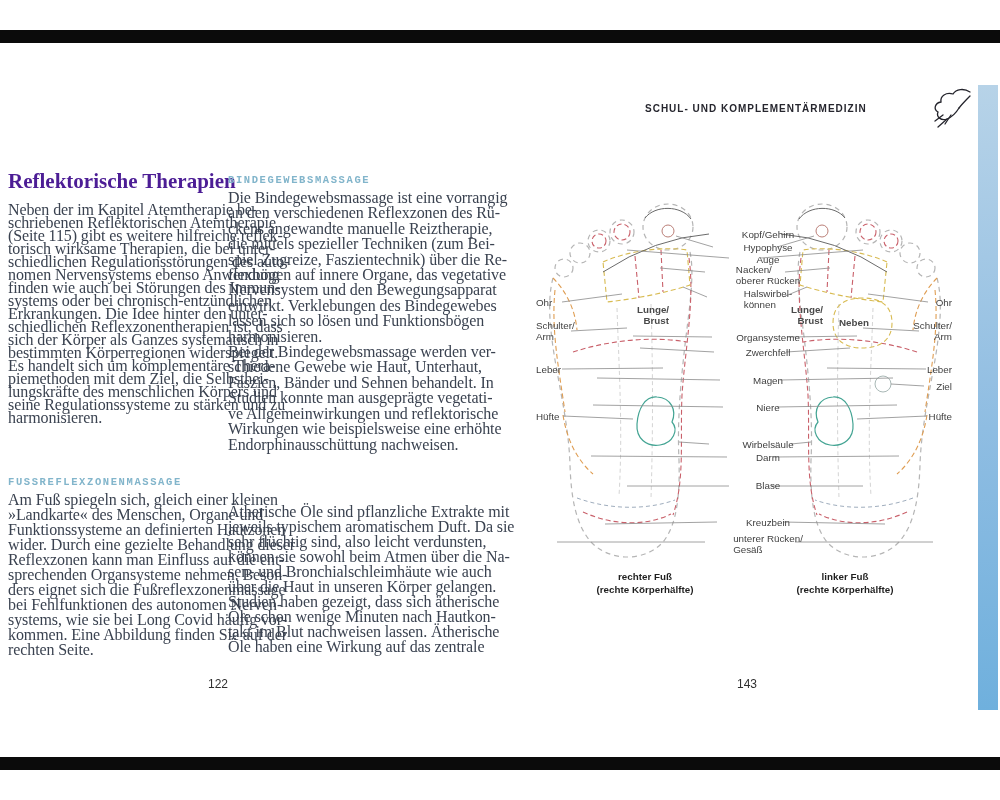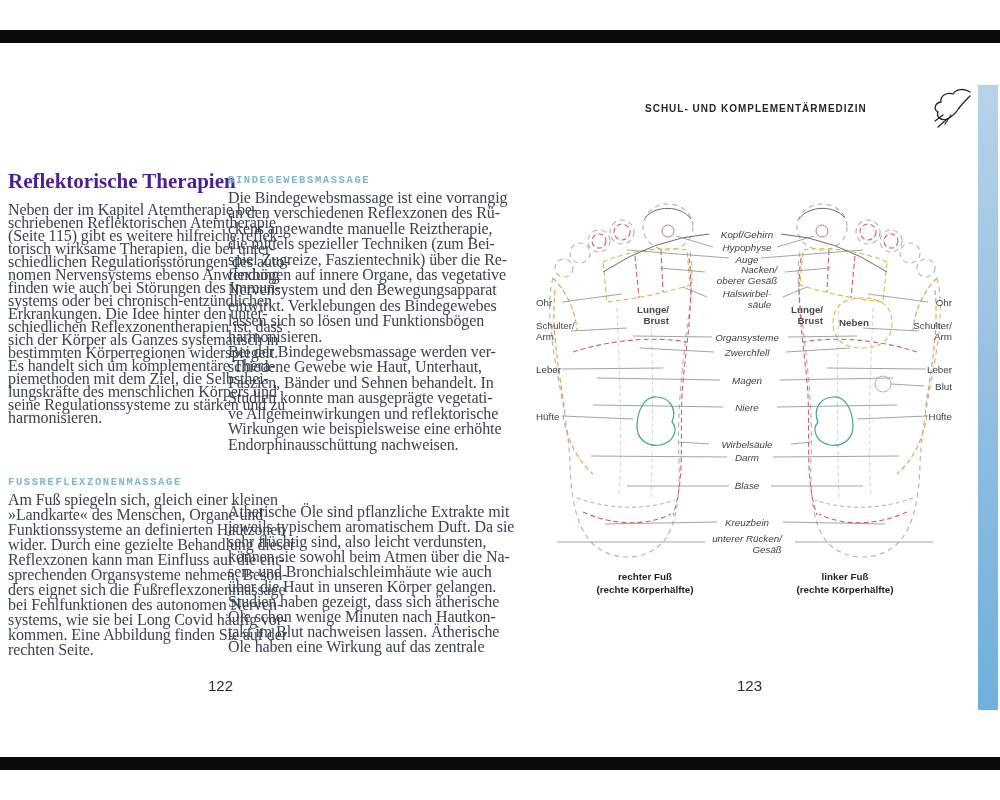--- a/index.html
+++ b/index.html
@@ -6,30 +6,30 @@
   #stage{position:relative;width:1000px;height:800px;background:#ffffff;overflow:hidden;
          font-family:"Liberation Sans",sans-serif;}
   .bar{position:absolute;left:0;width:1000px;height:13px;background:#0b0b0b;}
   
   .serif-head{position:absolute;font-family:"Liberation Serif",serif;font-weight:bold;
               color:#4c1d95;}
   .caps-head{position:absolute;font-family:Liberation Mono, monospace;font-weight:bold;
              font-size:10.5px;letter-spacing:1.6px;color:#82b5cb;}
   .body-text{position:absolute;font-family:Liberation Serif, serif;font-size:16px;
              letter-spacing:-0.1px;color:#3a4250;white-space:pre;}
-  .pagenum{position:absolute;font-size:15px;color:#2f2f2f;}
+  .pagenum{position:absolute;font-size:12px;color:#2f2f2f;}
   
   .chap-head{position:absolute;font-size:10px;font-weight:bold;letter-spacing:1px;
              color:#26262e;}
   .edge-strip{position:absolute;left:978px;top:85px;width:20px;height:625px;
               background:linear-gradient(to bottom,#b7d3e8 0%,#8fbde2 55%,#6fb0dd 100%);}
   
   .dlabel{position:absolute;font-size:9.8px;line-height:11px;color:#3f3f3f;
           white-space:pre-line;}
-  .dlabel.ctr{left:747px;transform:translate(-50%,-50%);text-align:right;font-style:italic;}
+  .dlabel.ctr{left:768px;transform:translate(-50%,-50%);text-align:left;}
   .dlabel.lft{left:536px;transform:translateY(-50%);text-align:left;}
   .dlabel.rgt{right:48px;transform:translateY(-50%);text-align:right;}
   .dlabel.inner{transform:translate(-50%,-50%);text-align:right;color:#4a4a4a;font-weight:bold;}
   .caption{position:absolute;font-size:9.8px;line-height:12.5px;font-weight:bold;
            color:#1f1f1f;white-space:pre-line;text-align:center;transform:translate(-50%,-50%);}
   svg{position:absolute;}
 </style>
 </head>
 <body>
 
@@ -240,23 +240,23 @@
         <path d="M58,226 L128,229"></path>
           <path d="M422,226 L352,229"></path>
       </g>
     </g>
   </svg>
 
   <div class="dlabel ctr" style="top:234px">Kopf/Gehirn</div>
   <div class="dlabel ctr" style="top:247px">Hypophyse</div>
   <div class="dlabel ctr" style="top:259px">Auge</div>
   <div class="dlabel ctr" style="top:275px">Nacken/
-oberer Gesäß</div>
+oberer Rücken</div>
   <div class="dlabel ctr" style="top:299px">Halswirbel-
-säule</div>
+können</div>
   <div class="dlabel ctr" style="top:337px">Organsysteme</div>
   <div class="dlabel ctr" style="top:352px">Zwerchfell</div>
   <div class="dlabel ctr" style="top:380px">Magen</div>
   <div class="dlabel ctr" style="top:407px">Niere</div>
   <div class="dlabel ctr" style="top:444px">Wirbelsäule</div>
   <div class="dlabel ctr" style="top:457px">Darm</div>
   <div class="dlabel ctr" style="top:485px">Blase</div>
   <div class="dlabel ctr" style="top:522px">Kreuzbein</div>
   <div class="dlabel ctr" style="top:544px">unterer Rücken/
 Gesäß</div>
@@ -264,29 +264,29 @@
   <div class="dlabel lft" style="top:302px">Ohr</div>
   <div class="dlabel lft" style="top:331px">Schulter/
 Arm</div>
   <div class="dlabel lft" style="top:369px">Leber</div>
   <div class="dlabel lft" style="top:416px">Hüfte</div>
 
   <div class="dlabel rgt" style="top:302px">Ohr</div>
   <div class="dlabel rgt" style="top:331px">Schulter/
 Arm</div>
   <div class="dlabel rgt" style="top:369px">Leber</div>
-  <div class="dlabel rgt" style="top:386px">Blut</div>
+  <div class="dlabel rgt" style="top:386px">Ziel</div>
   <div class="dlabel rgt" style="top:416px">Hüfte</div>
 
   <div class="dlabel inner" style="left:653px;top:315px">Lunge/
 Brust</div>
   <div class="dlabel inner" style="left:807px;top:315px">Lunge/
 Brust</div>
   <div class="dlabel inner" style="left:854px;top:322px">Neben</div>
 
   <div class="caption" style="left:645px;top:583px">rechter Fuß
 (rechte Körperhälfte)</div>
   <div class="caption" style="left:845px;top:583px">linker Fuß
 (rechte Körperhälfte)</div>
 
-  <div class="pagenum" style="left:737px;top:677px">123</div>
+  <div class="pagenum" style="left:737px;top:677px">143</div>
 
 </div>
 
 </body></html>

